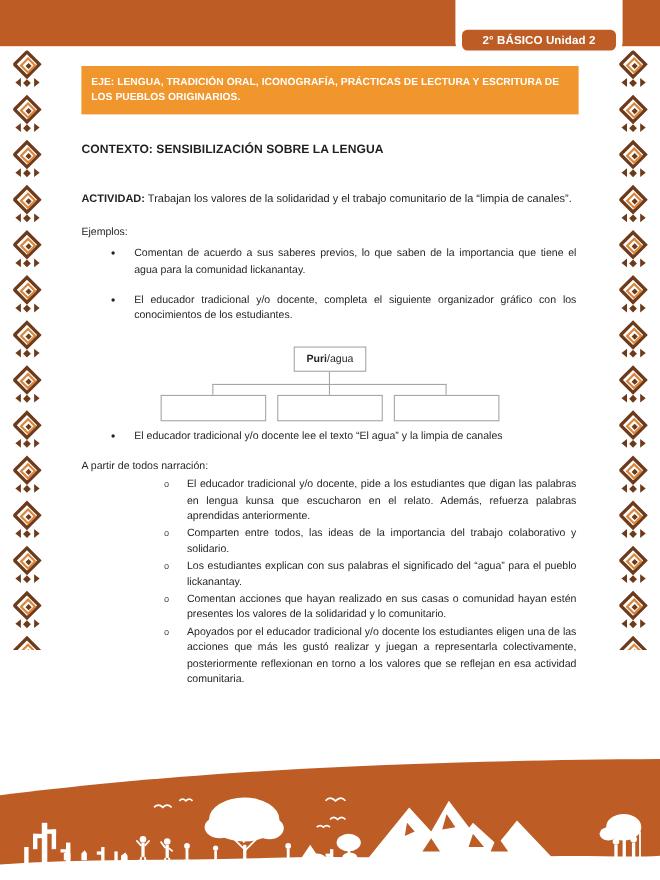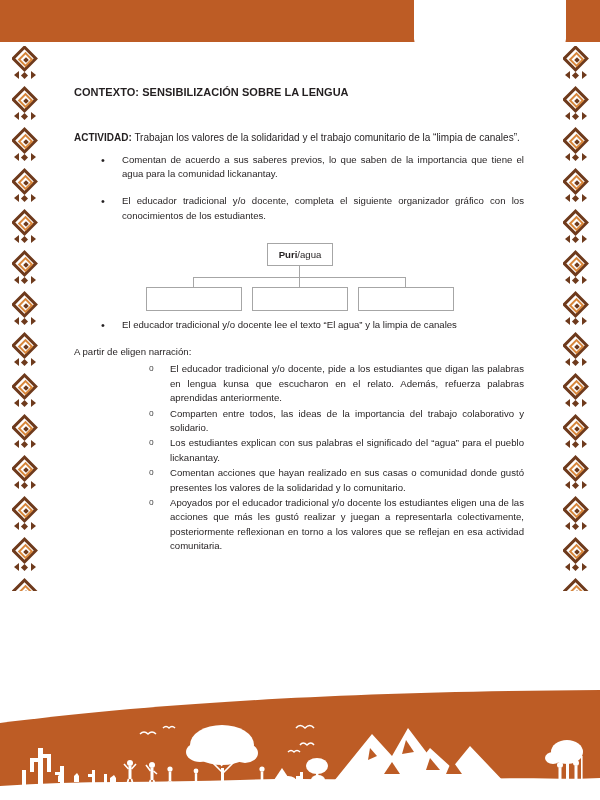--- a/index.html
+++ b/index.html
@@ -270,20 +270,21 @@
   .footer svg { display: block; }
 </style>
 </head>
 <body>
 
 <div class="page">
 
   <div class="topbar">
     <div class="topbar-notch"></div>
   </div>
+  <div class="unit-badge">2° BÁSICO Unidad 2</div>
 
   <div class="side-border left">
     <div class="motif-col" id="motif-left">
         <div class="motif">
           <span class="d-out"></span>
           <span class="d-mid"></span>
           <span class="d-core"></span>
           <span class="t-l"></span>
           <span class="t-r"></span>
           <span class="dot-c"></span>
@@ -501,27 +502,29 @@
           <span class="d-out"></span>
           <span class="d-mid"></span>
           <span class="d-core"></span>
         </div>
       </div>
   </div>
 
   <div class="content">
 
 
+    <div class="eje-banner">EJE: LENGUA, TRADICIÓN ORAL, ICONOGRAFÍA, PRÁCTICAS DE LECTURA Y ESCRITURA DE LOS PUEBLOS ORIGINARIOS.</div>
 
     <div class="contexto">CONTEXTO: SENSIBILIZACIÓN SOBRE LA LENGUA</div>
 
     <div class="actividad">
       <b>ACTIVIDAD:</b><span> Trabajan los valores de la solidaridad y el trabajo comunitario de la “limpia de canales”.</span>
     </div>
 
+    <div class="ejemplos-label">Ejemplos:</div>
 
     <ul class="bullets">
       <li>Comentan de acuerdo a sus saberes previos, lo que saben de la importancia que tiene el agua para la comunidad lickanantay.</li>
       <li>El educador tradicional y/o docente, completa el siguiente organizador gráfico con los conocimientos de los estudiantes.</li>
     </ul>
 
     <div class="diagram">
       <div class="node-top">
         <span class="k">Puri</span>
           <span>/agua</span>
@@ -533,27 +536,27 @@
       <div class="connector v-3"></div>
       <div class="node-child child-1"></div>
       <div class="node-child child-2"></div>
       <div class="node-child child-3"></div>
     </div>
 
     <ul class="bullets">
       <li>El educador tradicional y/o docente lee el texto “El agua” y la limpia de canales</li>
     </ul>
 
-    <div class="apartir">A partir de eligen narración:</div>
+    <div class="apartir">A partir de todos narración:</div>
 
     <ul class="subitems">
       <li>El educador tradicional y/o docente, pide a los estudiantes que digan las palabras en lengua kunsa que escucharon en el relato. Además, refuerza palabras aprendidas anteriormente.</li>
       <li>Comparten entre todos, las ideas de la importancia del trabajo colaborativo y solidario.</li>
       <li>Los estudiantes explican con sus palabras el significado del “agua” para el pueblo lickanantay.</li>
-      <li>Comentan acciones que hayan realizado en sus casas o comunidad donde gustó presentes los valores de la solidaridad y lo comunitario.</li>
+      <li>Comentan acciones que hayan realizado en sus casas o comunidad hayan estén presentes los valores de la solidaridad y lo comunitario.</li>
       <li>Apoyados por el educador tradicional y/o docente los estudiantes eligen una de las acciones que más les gustó realizar y juegan a representarla colectivamente, posteriormente reflexionan en torno a los valores que se reflejan en esa actividad comunitaria.</li>
     </ul>
 
   </div>
 
   <div class="footer">
     <svg width="600" height="110" viewBox="0 0 600 110">
       <path d="M0,33 C130,17 300,2 600,0 L600,110 L0,110 Z" fill="#bd5c25"></path>
       <g fill="#ffffff">
 

